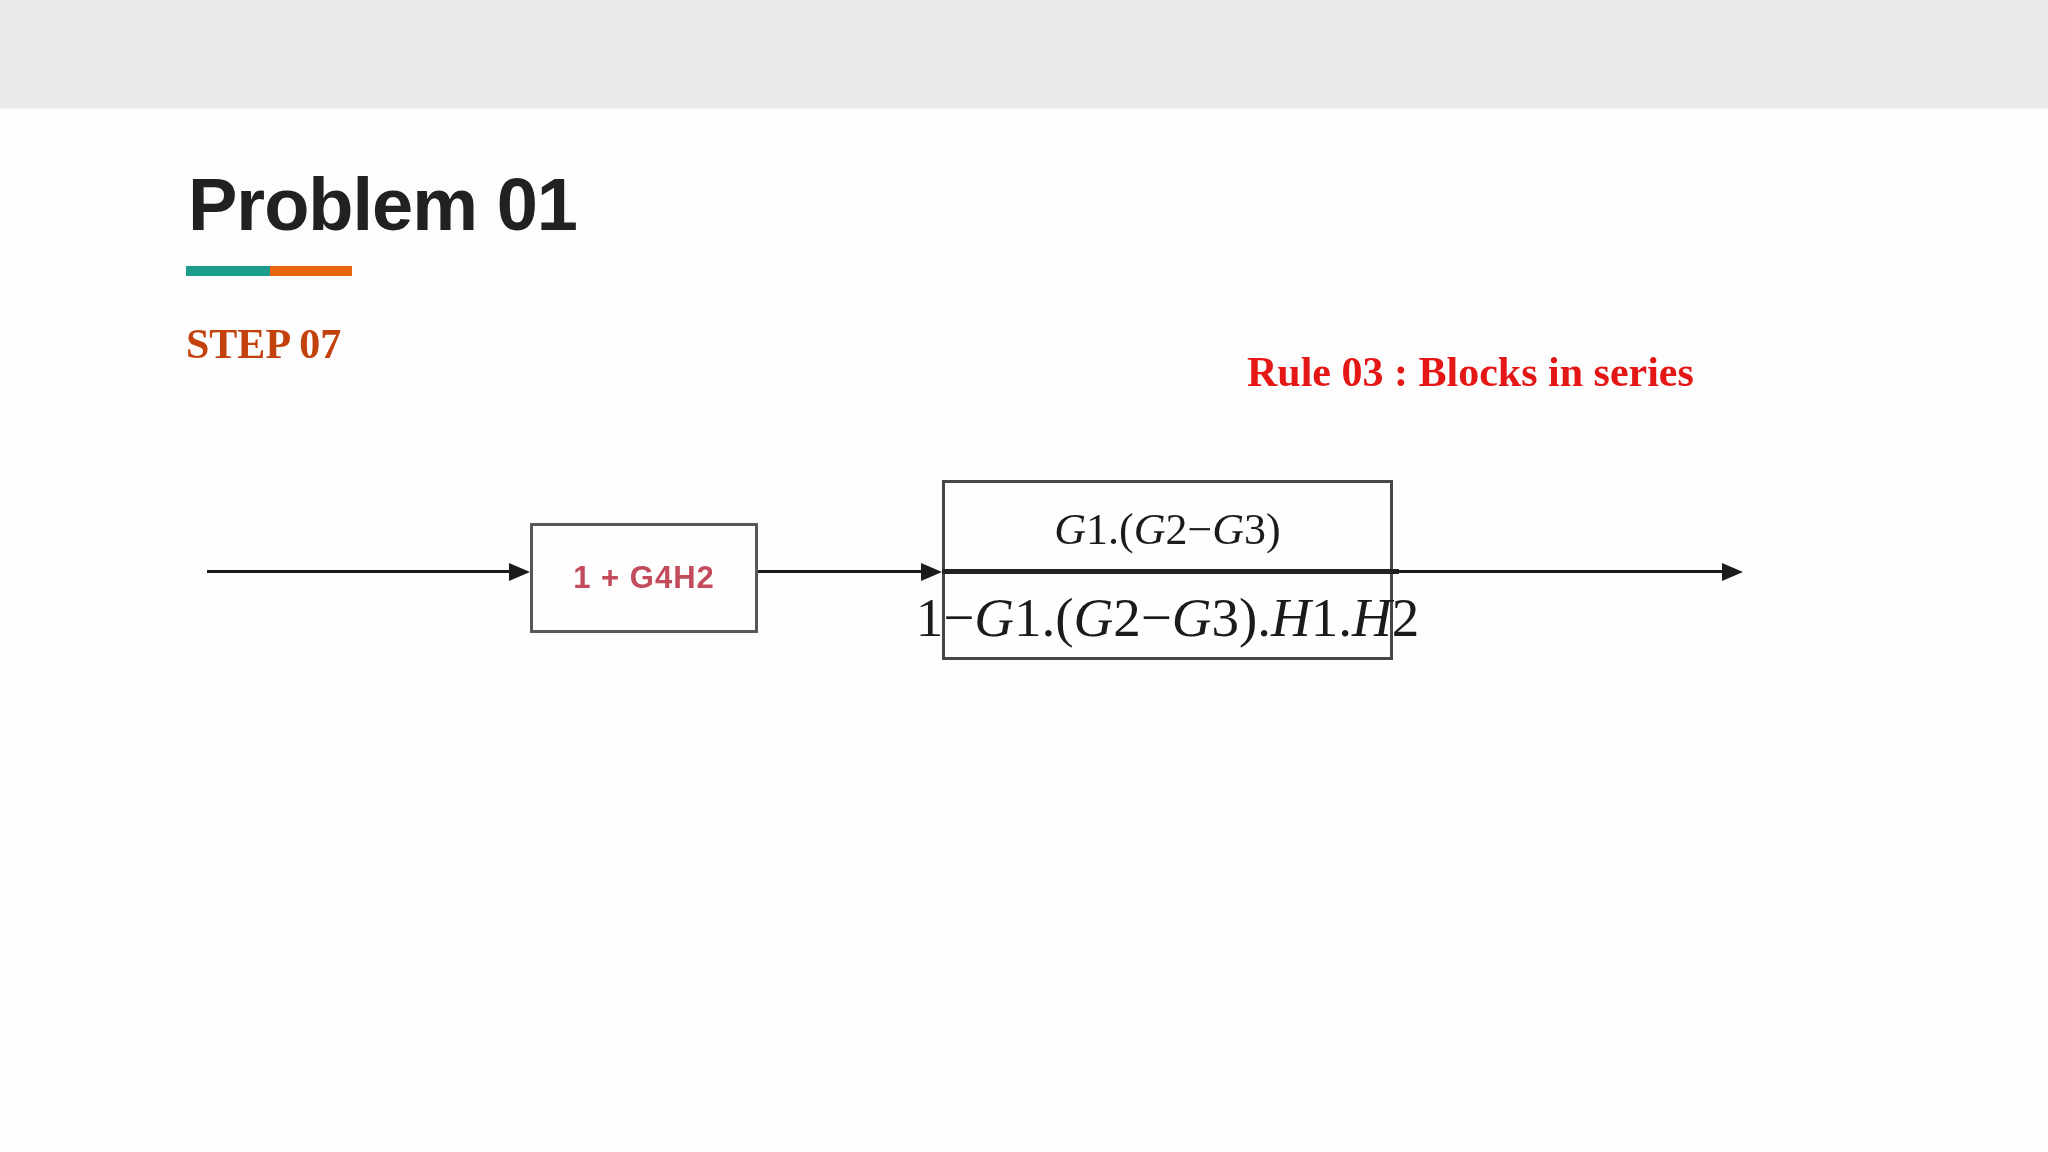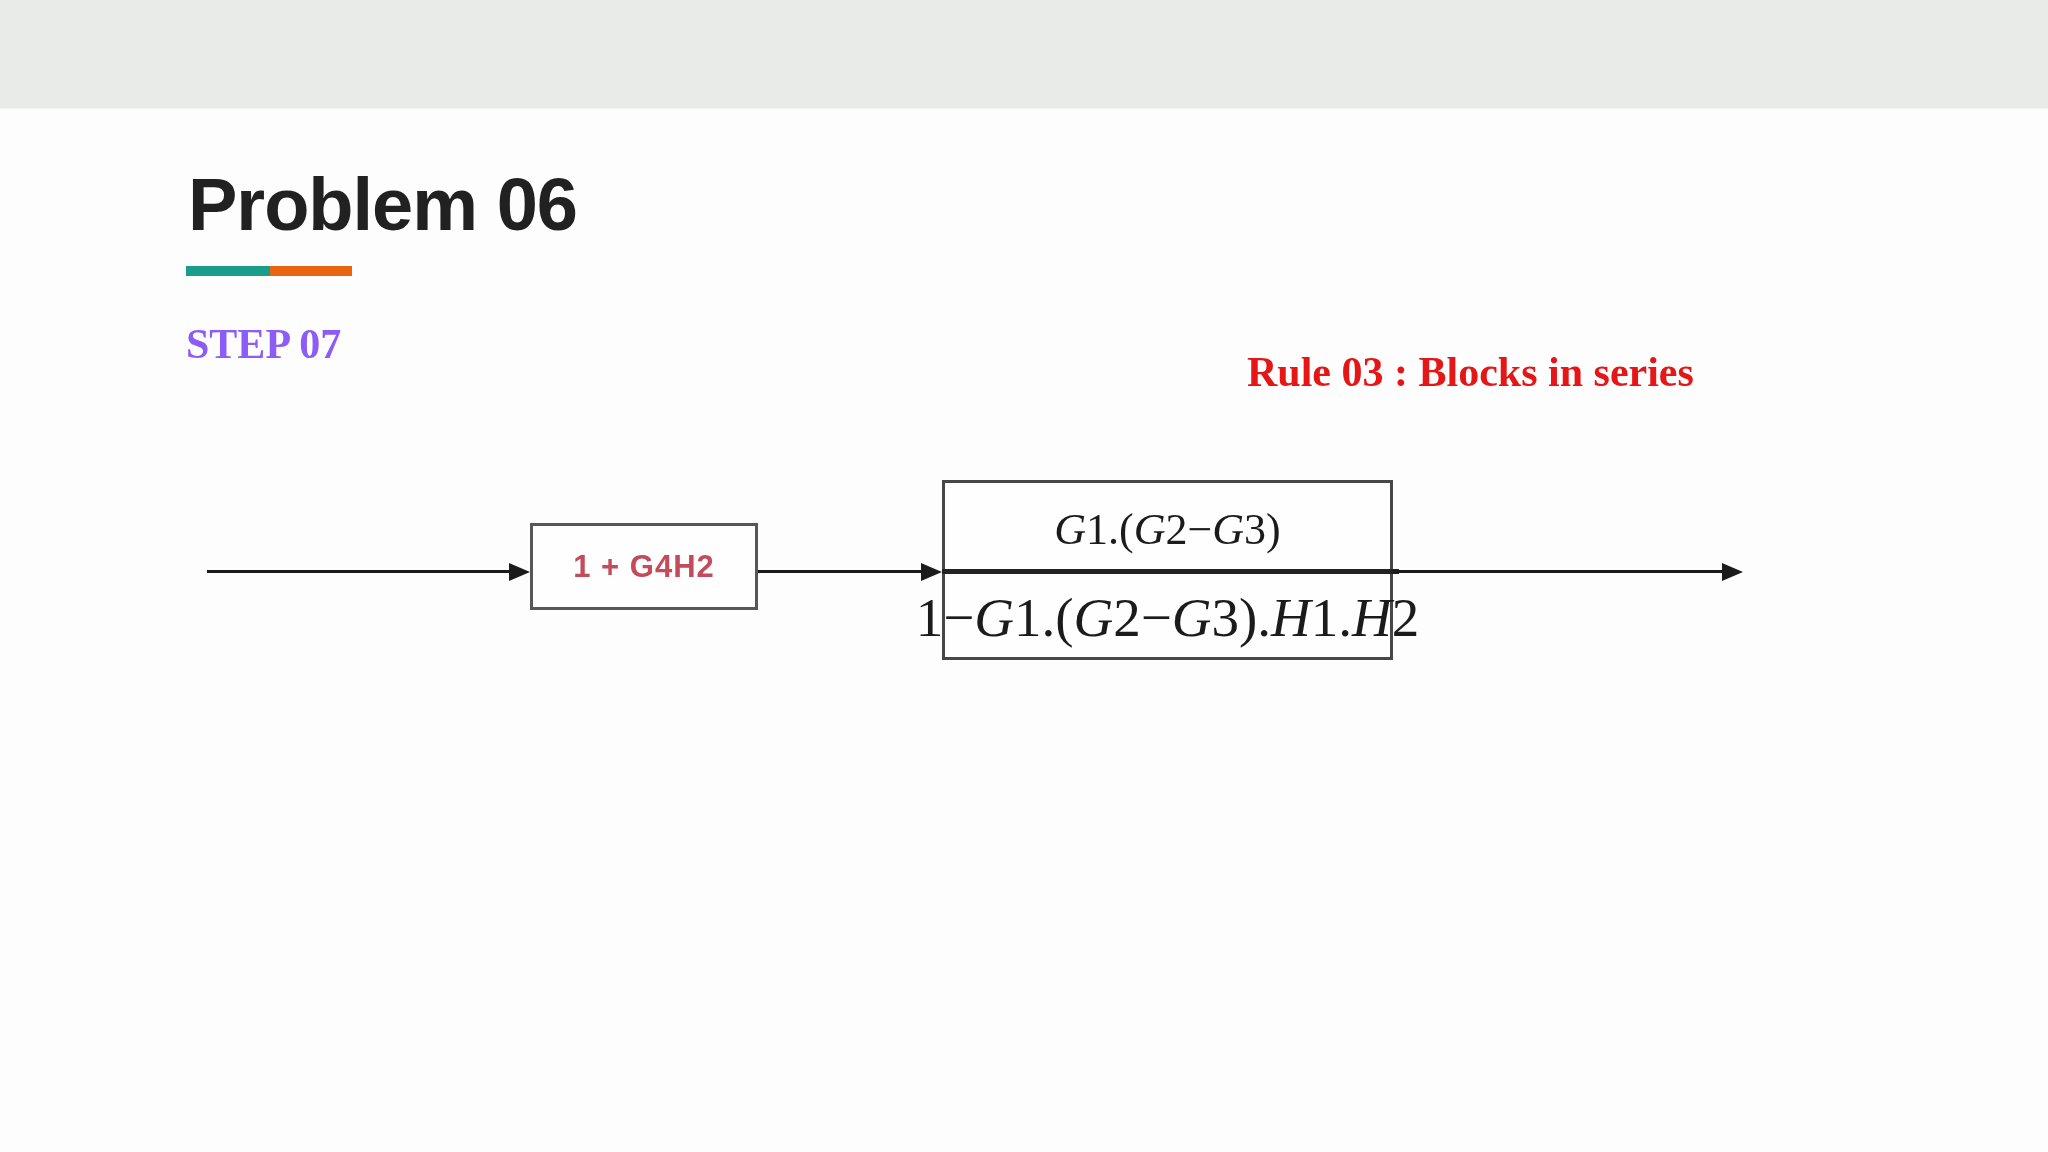--- a/index.html
+++ b/index.html
@@ -39,21 +39,21 @@
   }
   .underline-teal { width: 84px; height: 100%; background: #1a9c8b; }
   .underline-orange { width: 82px; height: 100%; background: #e8640e; }
 
   .step-label {
     position: absolute;
     left: 186px; top: 320px;
     font-family: "Liberation Serif", serif;
     font-weight: 700;
     font-size: 42px;
-    color: #8b5cf6;
+    color: #c2410c;
     white-space: nowrap;
   }
   .rule-label {
     position: absolute;
     left: 1247px; top: 348px;
     font-family: "Liberation Serif", serif;
     font-weight: 700;
     font-size: 42px;
     color: #e41616;
     white-space: nowrap;
@@ -69,21 +69,21 @@
     position: absolute;
     width: 0; height: 0;
     border-top: 9px solid transparent;
     border-bottom: 9px solid transparent;
     border-left: 21px solid #1b1b1b;
   }
 
   .gain-block {
     position: absolute;
     left: 530px; top: 523px;
-    width: 228px; height: 87px;
+    width: 228px; height: 110px;
     border: 3px solid #575757;
     box-sizing: border-box;
     background: #fefefe;
     display: flex;
     align-items: center;
     justify-content: center;
   }
   .gain-label {
     font-size: 31px;
     font-weight: 700;
@@ -134,21 +134,21 @@
     font-style: italic;
   }
 </style>
 </head>
 <body>
 
 <div class="slide">
 
   <div class="top-band"></div>
 
-  <div class="page-title">Problem 06</div>
+  <div class="page-title">Problem 01</div>
 
   <div class="title-underline">
     <div class="underline-teal"></div>
     <div class="underline-orange"></div>
   </div>
 
   <div class="step-label">STEP 07</div>
 
   <div class="rule-label">Rule 03 : Blocks in series</div>
 

